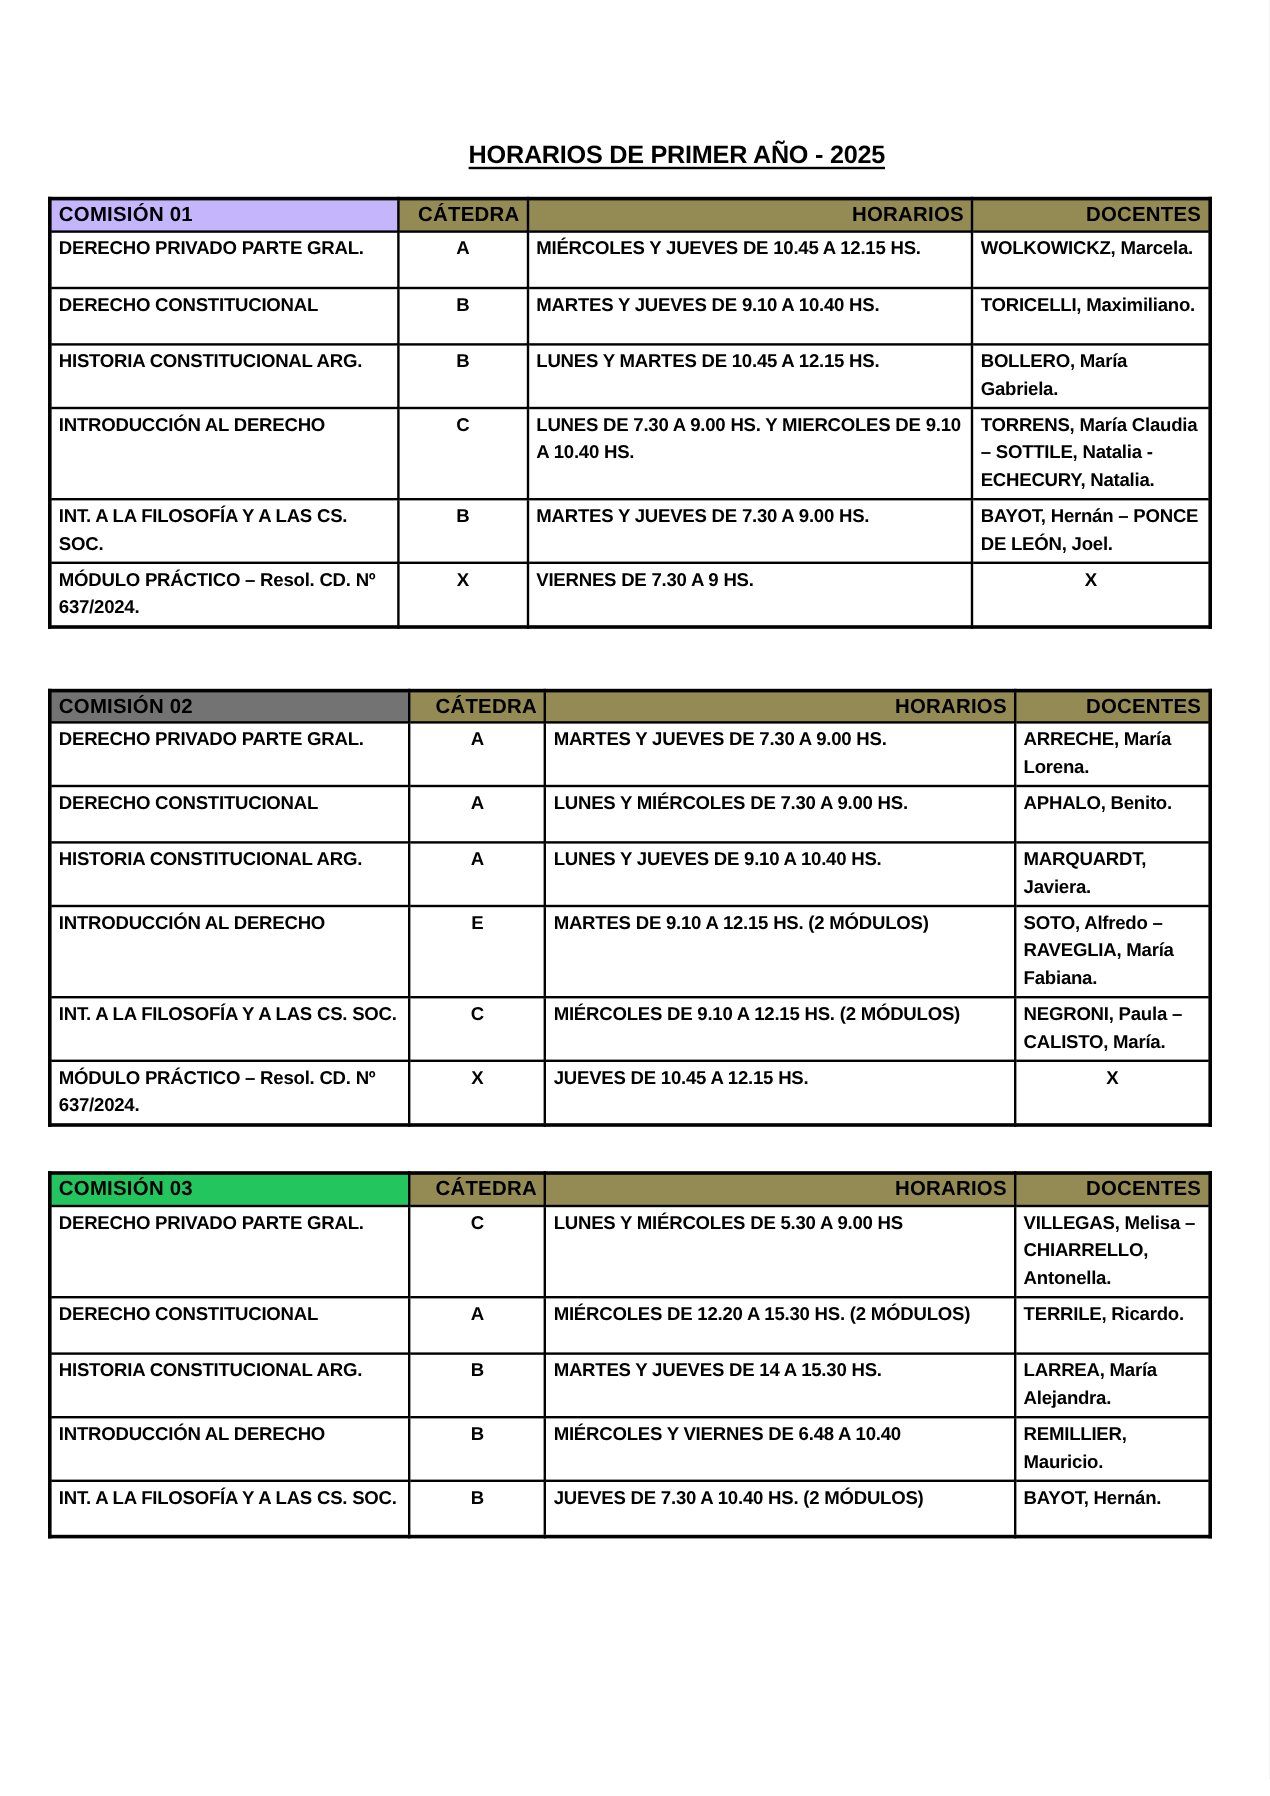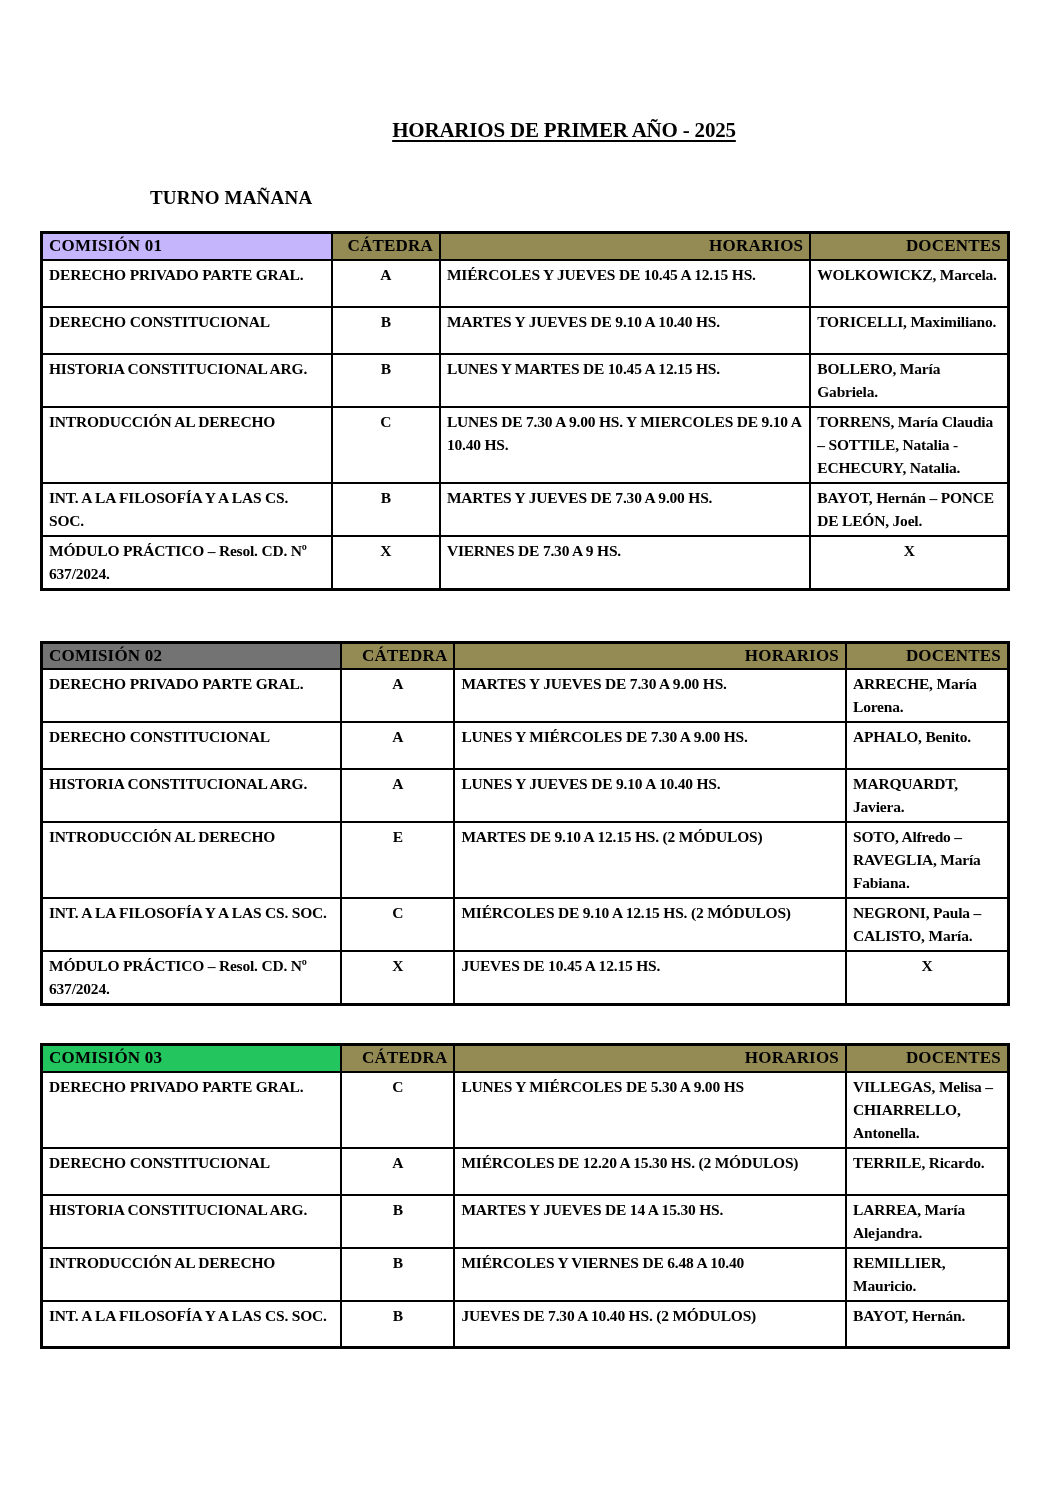--- a/index.html
+++ b/index.html
@@ -3,21 +3,21 @@
 <meta charset="utf-8">
 <style>
   * { box-sizing: border-box; margin: 0; padding: 0; }
   html, body { background: #e8e8e8; }
   .page {
     position: relative;
     width: 1058px;
     height: 1497px;
     margin: 0 auto;
     background: #ffffff;
-    font-family: Liberation Serif, serif;
+    font-family: Liberation Sans, sans-serif;
     color: #000;
     overflow: hidden;
   }
   .doc-title {
     margin: 118px 0 0 70px;
     text-align: center;
     font-size: 21px;
     font-weight: bold;
     letter-spacing: -0.2px;
     text-decoration: underline;
@@ -70,21 +70,20 @@
   table.t23 .col0 { width: 31.0%; }
   table.t23 .col1 { width: 11.7%; }
   table.t23 .col2 { width: 40.5%; }
   table.t23 .col3 { width: 16.8%; }
 </style>
 </head>
 <body>
 
 <div class="page">
   <h1 class="doc-title">HORARIOS DE PRIMER AÑO - 2025</h1>
-  <h2 class="doc-subtitle">TURNO MAÑANA</h2>
 
   <div class="tables-area">
     <table class="sched t1">
       <thead>
           <tr>
             <th class="col0" style="background: #c4b5fd;">COMISIÓN 01</th>
             <th class="col1" style="background: rgb(148, 138, 84);">CÁTEDRA</th>
             <th class="col2" style="background: rgb(148, 138, 84);">HORARIOS</th>
             <th class="col3" style="background: rgb(148, 138, 84);">DOCENTES</th>
           </tr>

